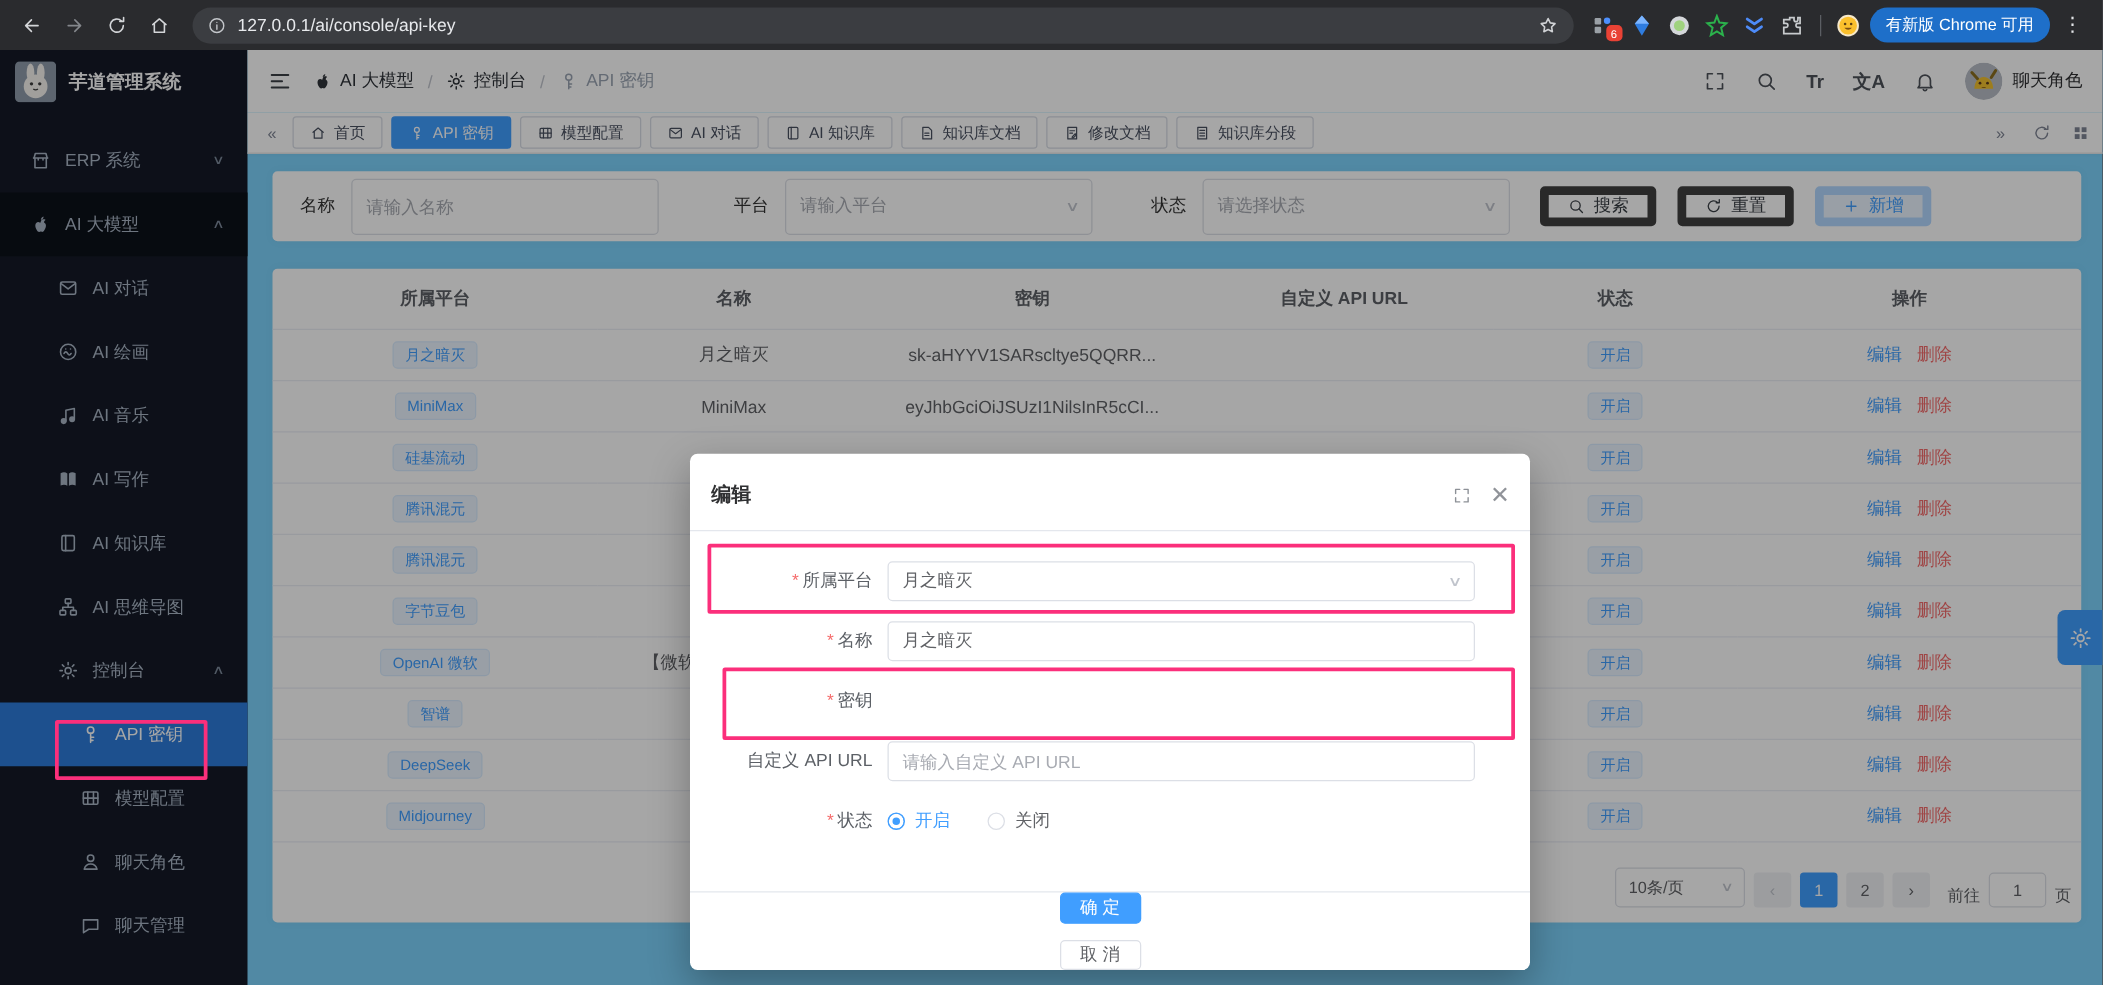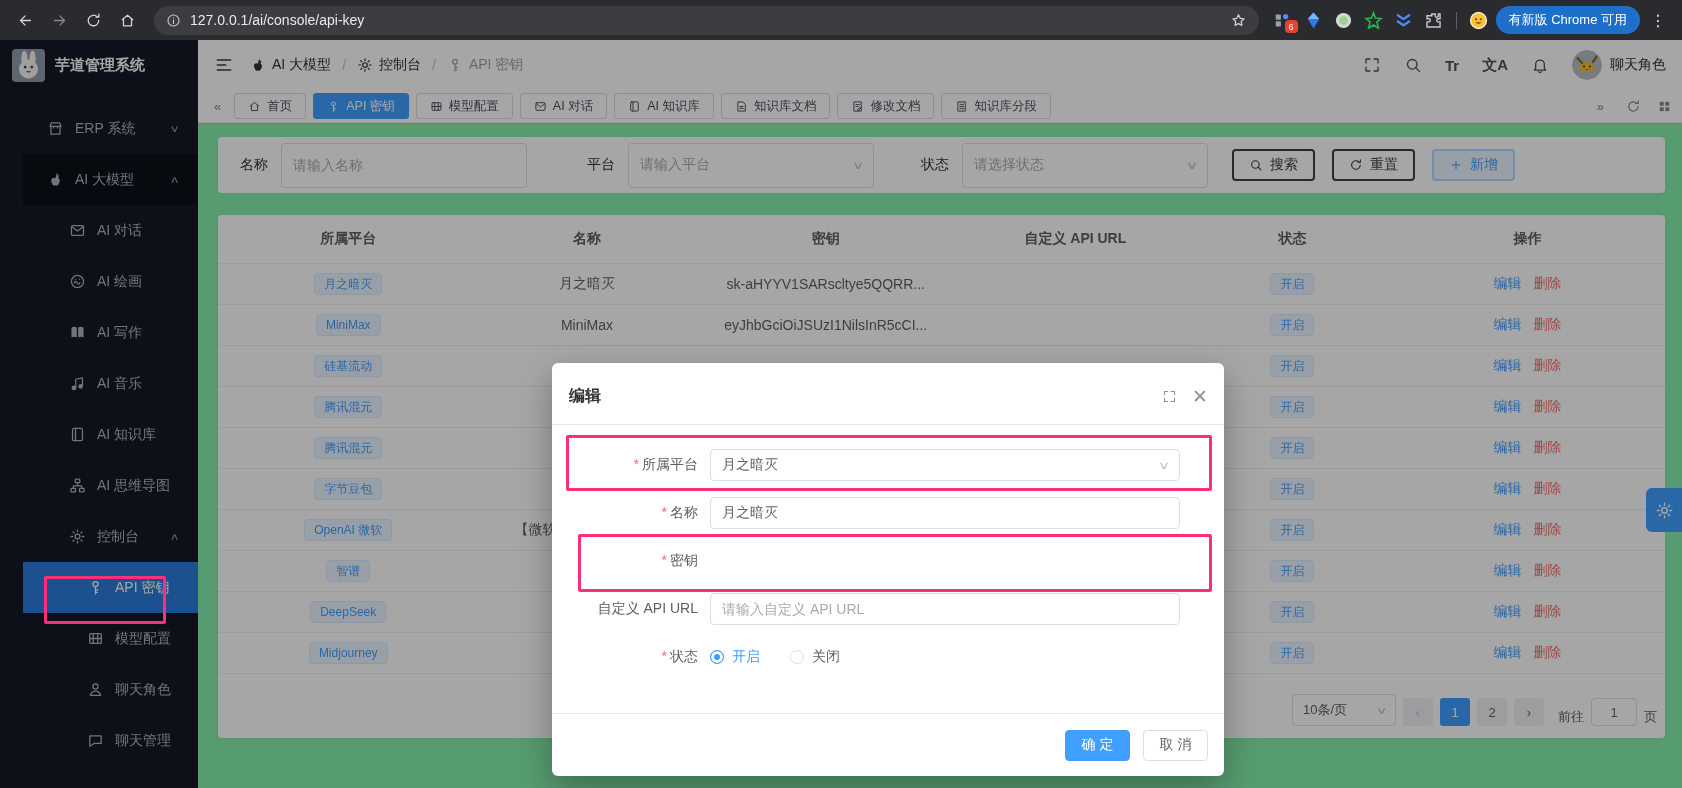--- a/index.html
+++ b/index.html
@@ -23,28 +23,28 @@
   .ext { width:26px; height:26px; display:flex; align-items:center; justify-content:center; position:relative; flex:none; }
   .ext svg { width:19px; height:19px; }
   .ext .badge { position:absolute; right:-1px; bottom:0; min-width:13px; height:13px; background:#e94235;
     color:#fff; font-size:9px; border-radius:4px; display:flex; align-items:center; justify-content:center; padding:0 2px; }
   .ext-sep { width:1px; height:17px; background:#5b5e63; margin:0 5px; flex:none; }
   .update-pill { background:#1e6fc9; color:#fff; font-size:13px; height:28px; border-radius:14px;
     display:flex; align-items:center; padding:0 13px; white-space:nowrap; flex:none; }
   .kebab { color:#e3e5e8; font-size:16px; padding:0 6px; letter-spacing:0; flex:none; }
 
   
-  .app { position:absolute; top:40px; left:0; right:0; bottom:0; display:flex; background:#86efac; }
+  .app { position:absolute; top:40px; left:0; right:0; bottom:0; display:flex; background:#7dd3fc; }
 
   
   .sidebar { width:198px; background:#141a27; flex:none; display:flex; flex-direction:column; }
   .logo { height:50px; display:flex; align-items:center; gap:10px; padding-left:12px; }
   .logo-img { width:33px; height:33px; border-radius:4px; overflow:hidden; flex:none; }
   .logo-title { color:#ffffff; font-size:15px; font-weight:bold; white-space:nowrap; }
-  #side-nav { padding-top:13px;padding-left:23px; }
+  #side-nav { padding-top:13px; }
   .side-item { height:51px; display:flex; align-items:center; color:#a9b5c5; font-size:14px; cursor:pointer; }
   .side-item .s-icon { width:17px; height:17px; margin-right:11px; flex:none; }
   .side-item .s-icon svg { width:17px; height:17px; }
   .side-item .chev { margin-left:auto; margin-right:20px; font-size:10px; color:#7d8a9b; transform:scaleX(1.4); }
   .side-item.lv-top { padding-left:24px; }
   .side-item.lv-sub { padding-left:46px; }
   .side-item.lv-subsub { padding-left:64px; }
   .side-item.expanded-bg { background:#0c1119; }
   .side-item.active { background:#2d7cda; color:#ffffff; }
 
@@ -88,21 +88,21 @@
   .f-label { margin-right:13px; white-space:nowrap; }
   .f-input, .f-select { width:246px; height:45px; border:1px solid #dcdfe6; border-radius:4px;
     font-size:14px; color:#606266; padding:0 11px; background:#fff; }
   .f-input::placeholder { color:#a8abb2; }
   .f-select { display:flex; align-items:center; justify-content:space-between; cursor:pointer; }
   .f-select .ph { color:#a8abb2; }
   .f-select .sel-chev { color:#c0c4cc; font-size:11px; transform:scaleX(1.5); }
   .gap-lg { width:60px; flex:none; }
   .gap-md { width:47px; flex:none; }
   .gap-btn { width:24px; flex:none; }
-  .btn { height:32px; border:2px solid #404040; border-radius:4px; background:#fff; color:#3a3f45;
+  .btn { height:32px; border:7px solid #404040; border-radius:4px; background:#fff; color:#3a3f45;
     font-size:14px; display:flex; align-items:center; gap:7px; padding:0 15px; cursor:pointer; white-space:nowrap; }
   .btn + .btn { margin-left:17px; }
   .btn .b-icon { width:14px; height:14px; }
   .btn .b-icon svg { width:14px; height:14px; }
   .btn.create { background:#ecf5ff; border-color:#b3d8ff; color:#409eff; }
 
   .table-card { margin-top:22px; background:#fff; border-radius:4px; height:523px; position:relative;
     box-shadow:0 0 8px rgba(0,0,0,.04); overflow:hidden; }
   table { width:100%; border-collapse:collapse; table-layout:fixed; font-size:14px; color:#606266; }
   col.c1{width:18%} col.c2{width:15%} col.c3{width:18%} col.c4{width:16.5%} col.c5{width:13.5%} col.c6{width:19%}
@@ -151,21 +151,21 @@
   .m-input::placeholder { color:#a8abb2; }
   .m-select { width:470px; height:32px; border:1px solid #dcdfe6; border-radius:4px; padding:0 11px;
     display:flex; align-items:center; justify-content:space-between; color:#606266; cursor:pointer; }
   .m-select .sel-chev { color:#c0c4cc; font-size:11px; transform:scaleX(1.5); }
   .radio-group { display:flex; align-items:center; gap:30px; }
   .radio { display:flex; align-items:center; gap:8px; cursor:pointer; color:#606266; }
   .radio .rdot { width:14px; height:14px; border-radius:50%; border:1px solid #dcdfe6; background:#fff; flex:none; }
   .radio.checked { color:#409eff; }
   .radio.checked .rdot { border-color:#409eff; background:#409eff; box-shadow:inset 0 0 0 3px #fff; }
   .modal-footer { position:absolute; left:0; right:0; bottom:0; height:63px; border-top:1px solid #e4e7ed;
-    display:flex; align-items:center; justify-content:flex-end; gap:13px; padding-right:16px; }
+    display:flex; align-items:center; justify-content:flex-end; gap:13px; padding-right:16px;flex-direction:column; }
   .m-btn { height:31px; min-width:65px; border-radius:4px; font-size:14px; display:flex; align-items:center;
     justify-content:center; cursor:pointer; padding:0 14px; }
   .m-btn.confirm { background:#409eff; color:#fff; border:1px solid #409eff; }
   .m-btn.cancel { background:#fff; color:#606266; border:1px solid #dcdfe6; }
 
   
   .anno { position:absolute; border:3px solid #fb2f7b; border-radius:2px; z-index:60; pointer-events:none; }
   #anno-sidebar { left:44px; top:576px; width:122px; height:48px; }
   #anno-platform { left:566px; top:435px; width:646px; height:56px; }
   #anno-key { left:578px; top:534px; width:634px; height:58px; }
@@ -302,31 +302,31 @@
           <div class="side-item lv-sub">
             <span class="s-icon"><svg viewBox="0 0 24 24" width="100%" height="100%" fill="none" stroke="currentColor" stroke-width="1.8" stroke-linecap="round" stroke-linejoin="round">
                 <circle cx="12" cy="12" r="8.6"></circle>
                 <path d="M7.4 13.8c1.2-2.4 2.8-2.4 4 0s2.8 2.4 4 0"></path>
                 <path d="M9.3 8.8h.01M14.7 8.8h.01"></path>
               </svg></span>
             <span class="s-lbl">AI 绘画</span>
           </div>
           <div class="side-item lv-sub">
             <span class="s-icon"><svg viewBox="0 0 24 24" width="100%" height="100%" fill="none" stroke="currentColor" stroke-width="1.8" stroke-linecap="round" stroke-linejoin="round">
-                <path fill="currentColor" stroke="none" d="M3.5 5.2c2.6-1.6 5.4-1.6 7.6.2v13.8c-2.2-1.6-5-1.6-7.6-.2zM20.5 5.2c-2.6-1.6-5.4-1.6-7.6.2v13.8c2.2-1.6 5-1.6 7.6-.2z"></path>
-              </svg></span>
-            <span class="s-lbl">AI 写作</span>
-          </div>
-          <div class="side-item lv-sub">
-            <span class="s-icon"><svg viewBox="0 0 24 24" width="100%" height="100%" fill="none" stroke="currentColor" stroke-width="1.8" stroke-linecap="round" stroke-linejoin="round">
                 <path d="M9.5 18.2V6l9.5-2v12"></path>
                 <circle cx="7" cy="18.2" r="2.5" fill="currentColor"></circle>
                 <circle cx="16.5" cy="16" r="2.5" fill="currentColor"></circle>
               </svg></span>
             <span class="s-lbl">AI 音乐</span>
+          </div>
+          <div class="side-item lv-sub">
+            <span class="s-icon"><svg viewBox="0 0 24 24" width="100%" height="100%" fill="none" stroke="currentColor" stroke-width="1.8" stroke-linecap="round" stroke-linejoin="round">
+                <path fill="currentColor" stroke="none" d="M3.5 5.2c2.6-1.6 5.4-1.6 7.6.2v13.8c-2.2-1.6-5-1.6-7.6-.2zM20.5 5.2c-2.6-1.6-5.4-1.6-7.6.2v13.8c2.2-1.6 5-1.6 7.6-.2z"></path>
+              </svg></span>
+            <span class="s-lbl">AI 写作</span>
           </div>
           <div class="side-item lv-sub">
             <span class="s-icon"><svg viewBox="0 0 24 24" width="100%" height="100%" fill="none" stroke="currentColor" stroke-width="1.8" stroke-linecap="round" stroke-linejoin="round">
                 <rect x="5" y="3.5" width="14" height="17" rx="1.8"></rect>
                 <path d="M9.2 3.5v17"></path>
               </svg></span>
             <span class="s-lbl">AI 知识库</span>
           </div>
           <div class="side-item lv-sub">
             <span class="s-icon"><svg viewBox="0 0 24 24" width="100%" height="100%" fill="none" stroke="currentColor" stroke-width="1.8" stroke-linecap="round" stroke-linejoin="round">

